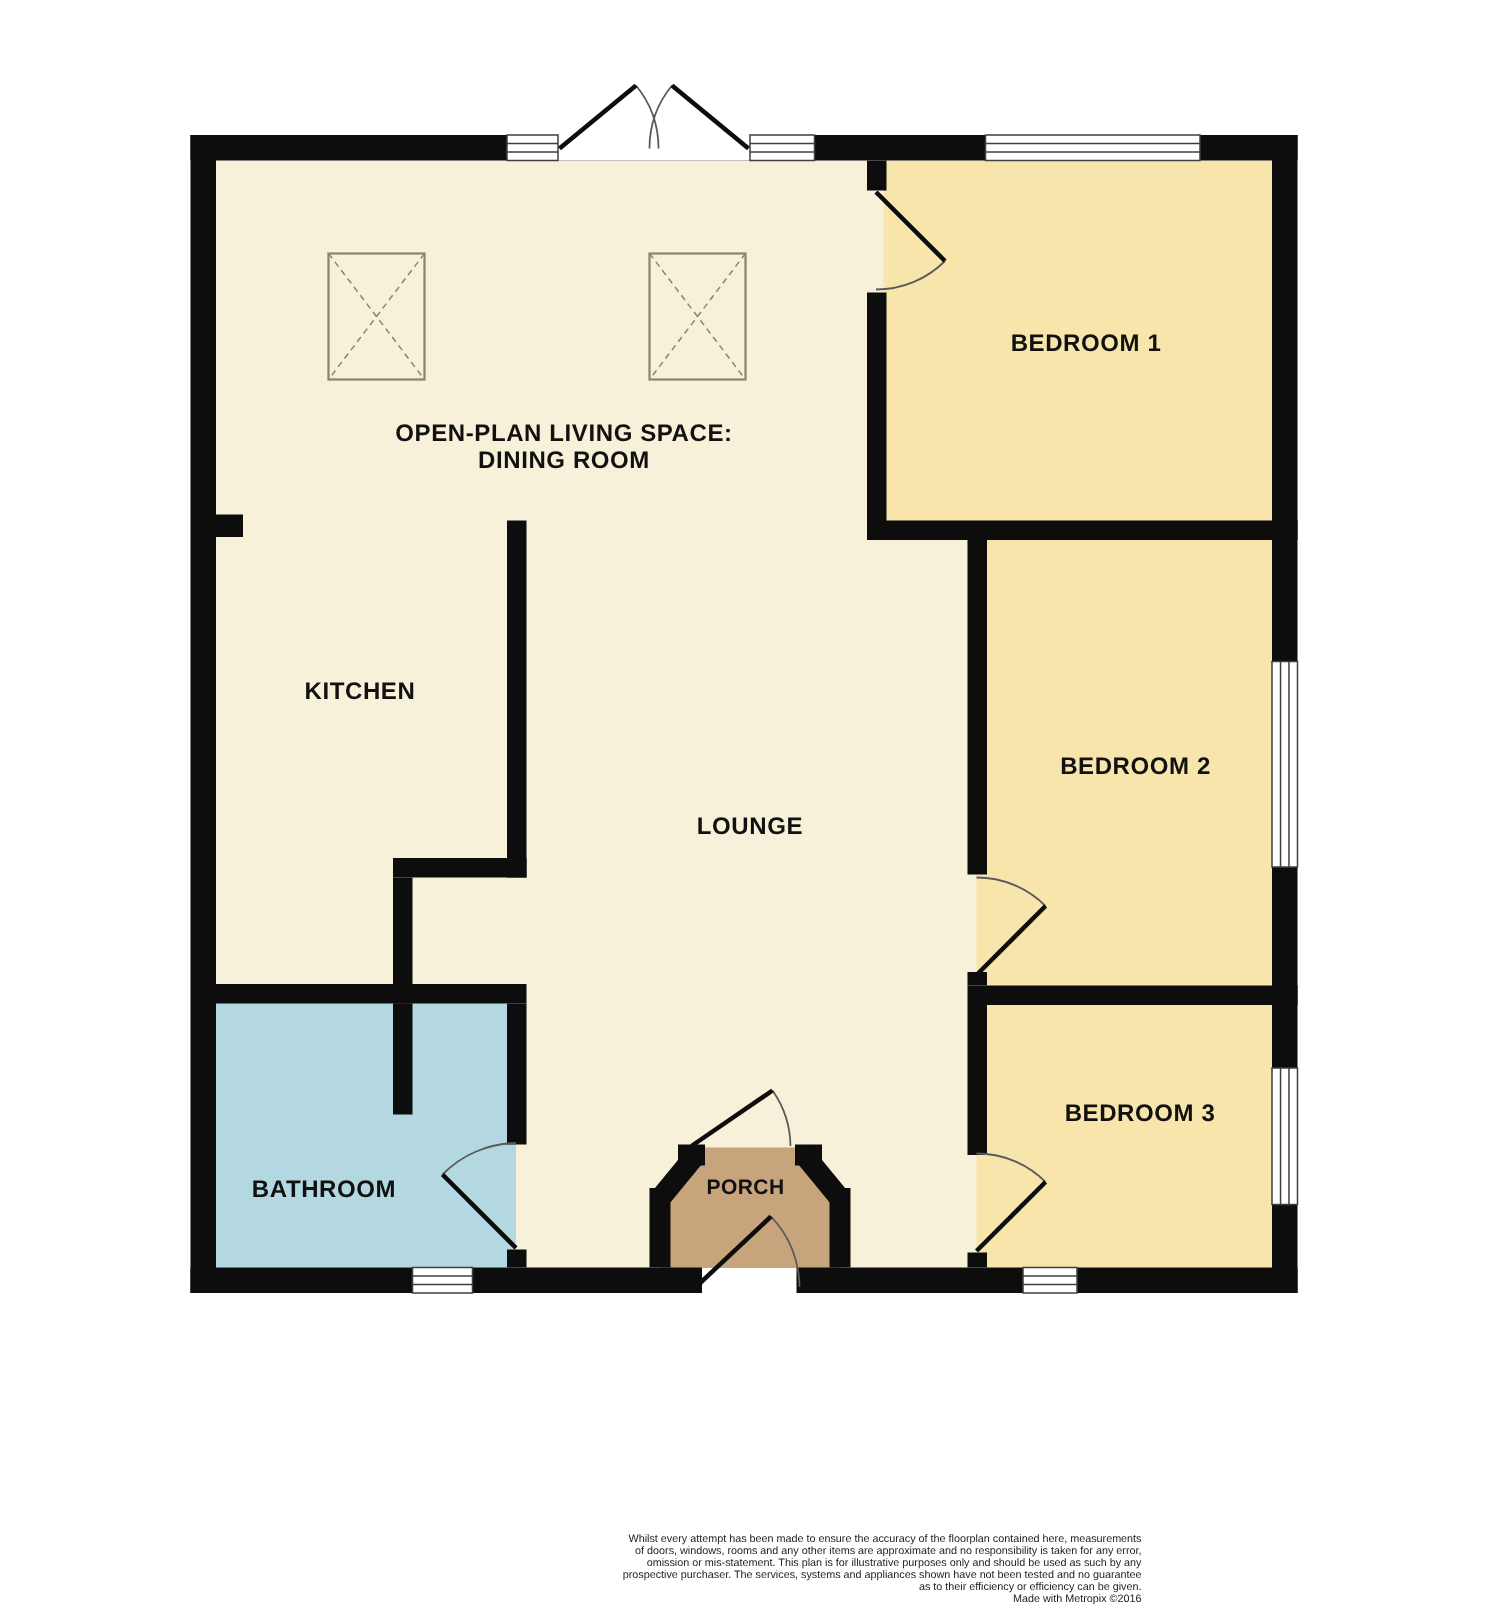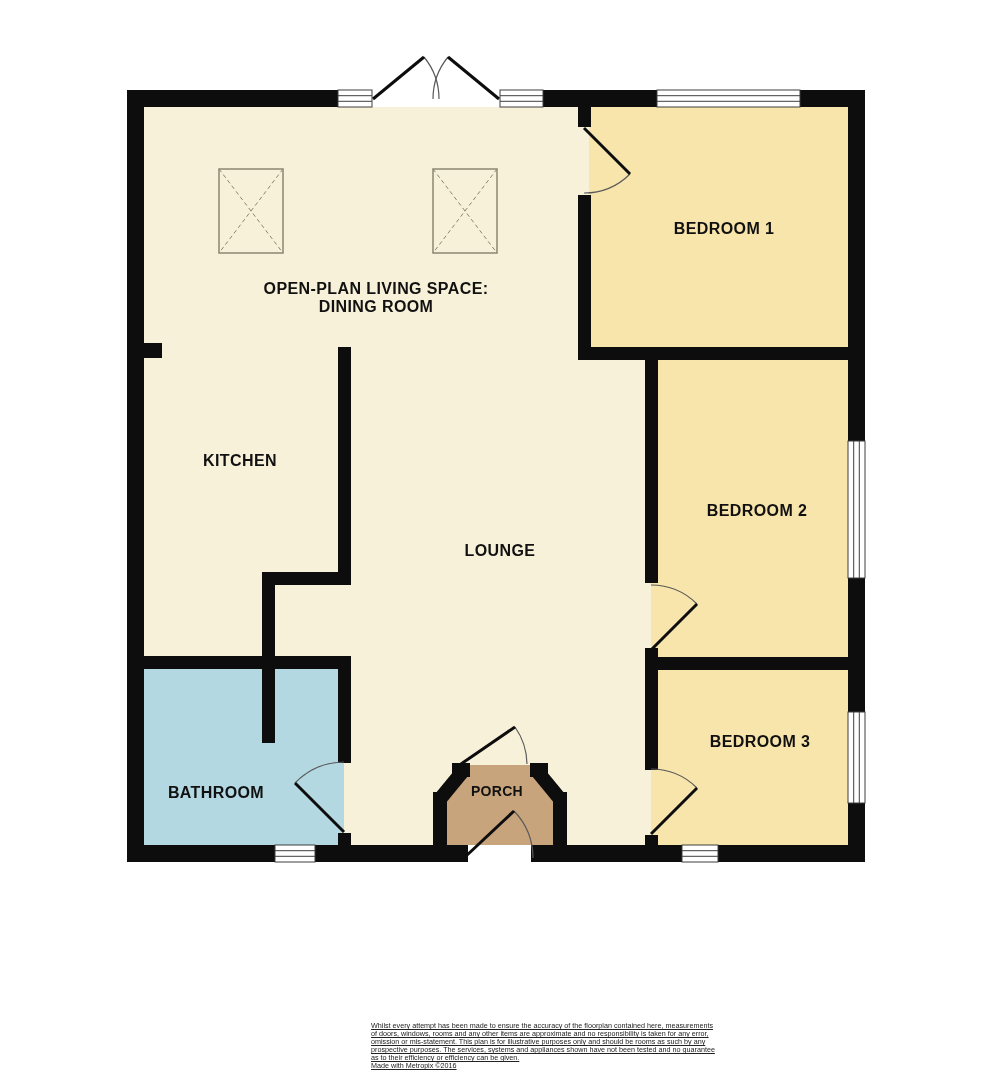--- a/index.html
+++ b/index.html
@@ -2,22 +2,22 @@
 <html><head>
 <meta charset="utf-8">
 <style>
   html,body{margin:0;padding:0;background:#ffffff;}
   .stage{position:relative;width:992px;height:1080px;background:#ffffff;overflow:hidden;
          font-family:"Liberation Sans",sans-serif;}
   svg{position:absolute;left:0;top:0;}
   .room-label{font-family:"Liberation Sans",sans-serif;font-weight:bold;fill:#111;
               font-size:16px;letter-spacing:.4px;text-anchor:middle;}
   .room-label.small{font-size:14px;letter-spacing:.3px;}
-  .footer{position:absolute;left:371px;top:1022px;width:390px;text-align:left;
-          font-size:7.2px;line-height:8.1px;color:#222;text-decoration:underline;}
+  .footer{position:absolute;left:371px;top:1022px;width:390px;text-align:right;
+          font-size:7.2px;line-height:8.1px;color:#222;}
   .footer div{white-space:nowrap;}
 </style>
 </head>
 <body>
 
 <div class="stage">
 <svg viewBox="0 0 992 1080" width="992" height="1080">
 
   <rect x="144" y="107" width="704" height="738" fill="#f8f1d9"></rect>
   <rect x="589" y="107" width="259" height="246" fill="#f8e5ab"></rect>
@@ -145,18 +145,18 @@
   <text x="216" y="798" class="room-label">BATHROOM</text>
   <text x="497" y="796" class="room-label small">PORCH</text>
   <text x="724" y="234" class="room-label">BEDROOM 1</text>
   <text x="757" y="516" class="room-label">BEDROOM 2</text>
   <text x="760" y="747" class="room-label">BEDROOM 3</text>
 </svg>
 
   <div class="footer">
     <div>Whilst every attempt has been made to ensure the accuracy of the floorplan contained here, measurements</div>
     <div>of doors, windows, rooms and any other items are approximate and no responsibility is taken for any error,</div>
-    <div>omission or mis-statement. This plan is for illustrative purposes only and should be rooms as such by any</div>
-    <div>prospective purposes. The services, systems and appliances shown have not been tested and no guarantee</div>
+    <div>omission or mis-statement. This plan is for illustrative purposes only and should be used as such by any</div>
+    <div>prospective purchaser. The services, systems and appliances shown have not been tested and no guarantee</div>
     <div>as to their efficiency or efficiency can be given.</div>
     <div>Made with Metropix ©2016</div>
   </div>
 </div>
 
 </body></html>

